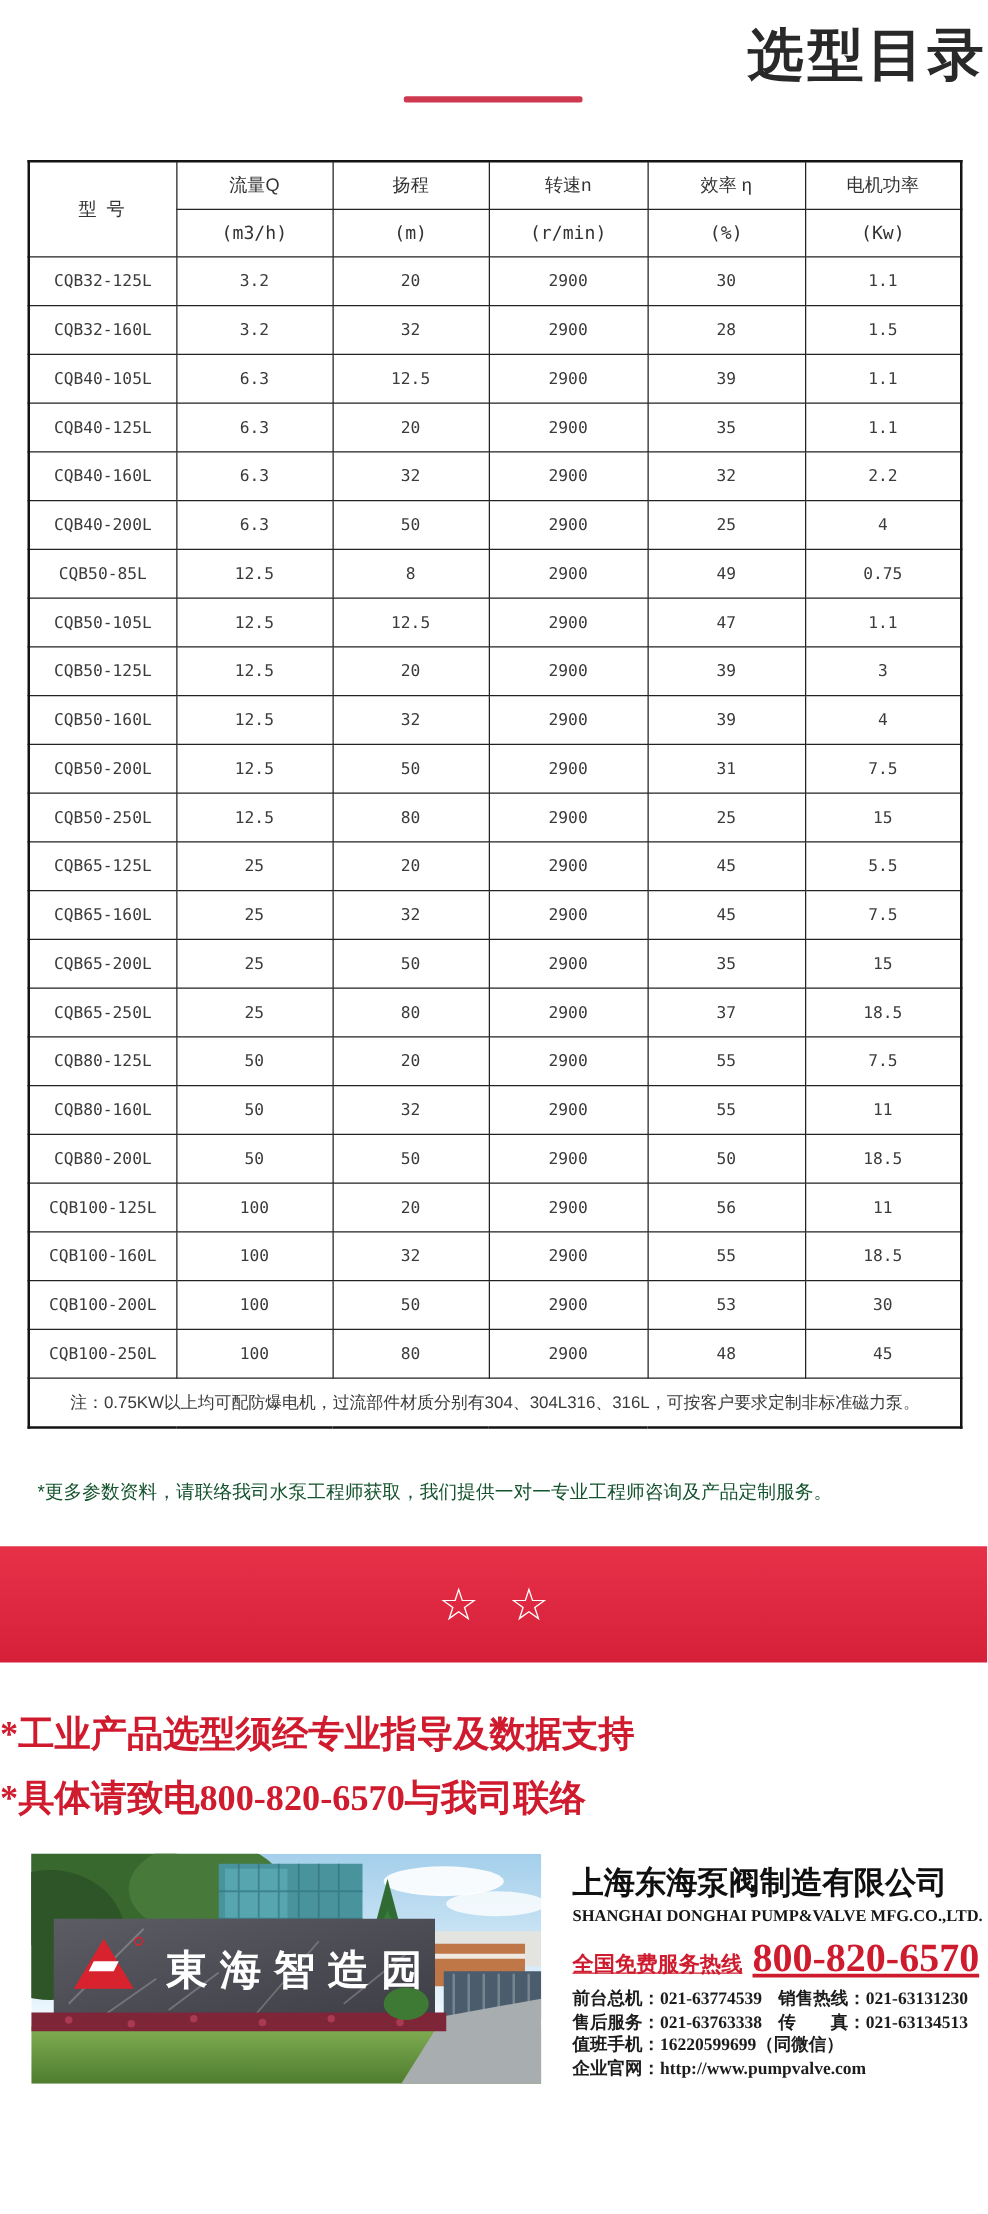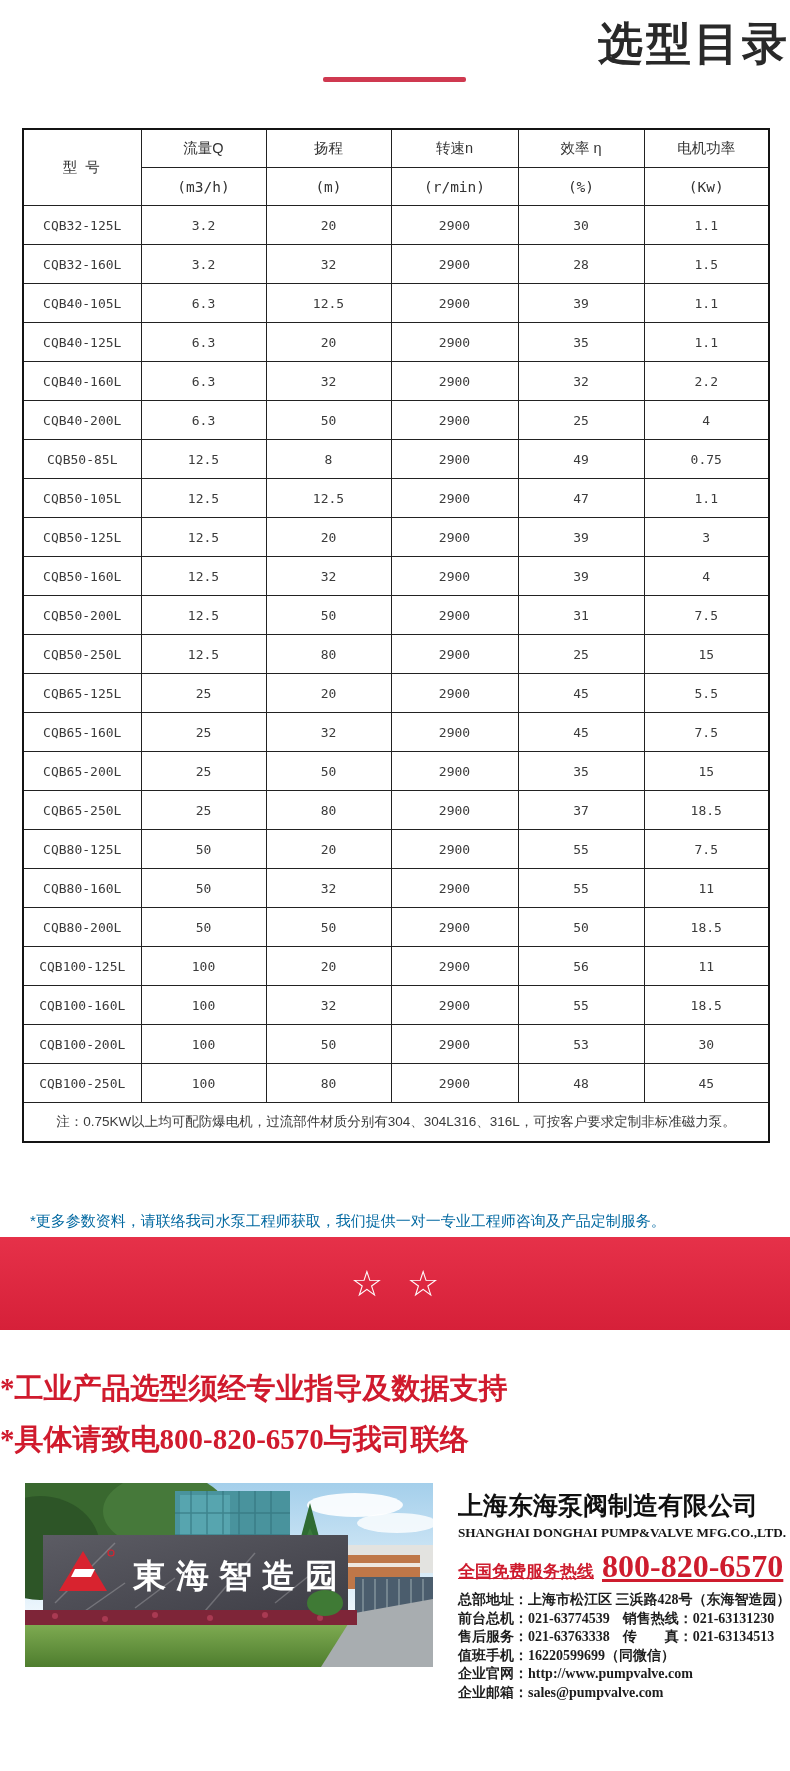--- a/index.html
+++ b/index.html
@@ -18,22 +18,22 @@
     border:2px solid #141414;}
   table.spec th,table.spec td{border:1px solid #222;text-align:center;vertical-align:middle;
     padding:0;color:#3b3b3b;overflow:hidden;}
   table.spec thead th{height:37px;font-size:14.5px;font-weight:500;color:#333;}
   th.model-head{font-size:15px;letter-spacing:2px;}
   .unit-cell{font-family:"DejaVu Sans Mono",monospace;font-size:13px;font-weight:400;}
   table.spec tbody td{height:38px;font-family:"DejaVu Sans Mono",monospace;font-size:13px;}
   td.note-cell{height:38px;font-size:13.5px;color:#303030;font-family:"Liberation Sans",sans-serif;}
 
   
-  .footnote{position:absolute;left:30px;top:1212px;width:730px;
-    font-size:15px;color:#0369a1;}
+  .footnote{position:absolute;left:30px;top:1184px;width:730px;
+    font-size:15px;color:#14532d;}
 
   
   .order-banner{position:absolute;left:0;top:1237px;width:790px;height:93px;
     background:linear-gradient(180deg,#e63149 0%,#d62039 100%);
     display:flex;align-items:center;justify-content:center;gap:24px;color:#ffffff;}
   .order-banner .star{font-size:36px;line-height:1;}
   .order-banner .banner-title{font-size:46px;font-weight:900;letter-spacing:8px;}
 
   
   .order-notes{position:absolute;left:0;top:1363px;width:790px;text-align:left;
@@ -373,22 +373,20 @@
     <ellipse cx="300" cy="120" rx="18" ry="13" fill="#3f7a35"></ellipse>
   </svg>
 
   <div class="company">
     <div class="company-name-cn">上海东海泵阀制造有限公司</div>
     <div class="company-name-en">SHANGHAI DONGHAI PUMP&amp;VALVE MFG.CO.,LTD.</div>
     <div class="hotline">
       <span class="hotline-label">全国免费服务热线</span><span class="hotline-number">800-820-6570</span>
     </div>
     <div class="company-details">
-        <div class="detail-line"><span class="dlabel">总部地址：</span><span class="dvalue">上海市松江区 三浜路428号（东海智造园）</span></div>
         <div class="detail-line"><span class="dlabel">前台总机：</span><span class="dvalue">021-63774539</span><span class="dlabel second">销售热线：</span><span class="dvalue">021-63131230</span></div>
         <div class="detail-line"><span class="dlabel">售后服务：</span><span class="dvalue">021-63763338</span><span class="dlabel second">传　　真：</span><span class="dvalue">021-63134513</span></div>
         <div class="detail-line"><span class="dlabel">值班手机：</span><span class="dvalue">16220599699（同微信）</span></div>
         <div class="detail-line"><span class="dlabel">企业官网：</span><span class="dvalue">http://www.pumpvalve.com</span></div>
-        <div class="detail-line"><span class="dlabel">企业邮箱：</span><span class="dvalue">sales@pumpvalve.com</span></div>
       </div>
   </div>
 
 </div>
 
 </body></html>

